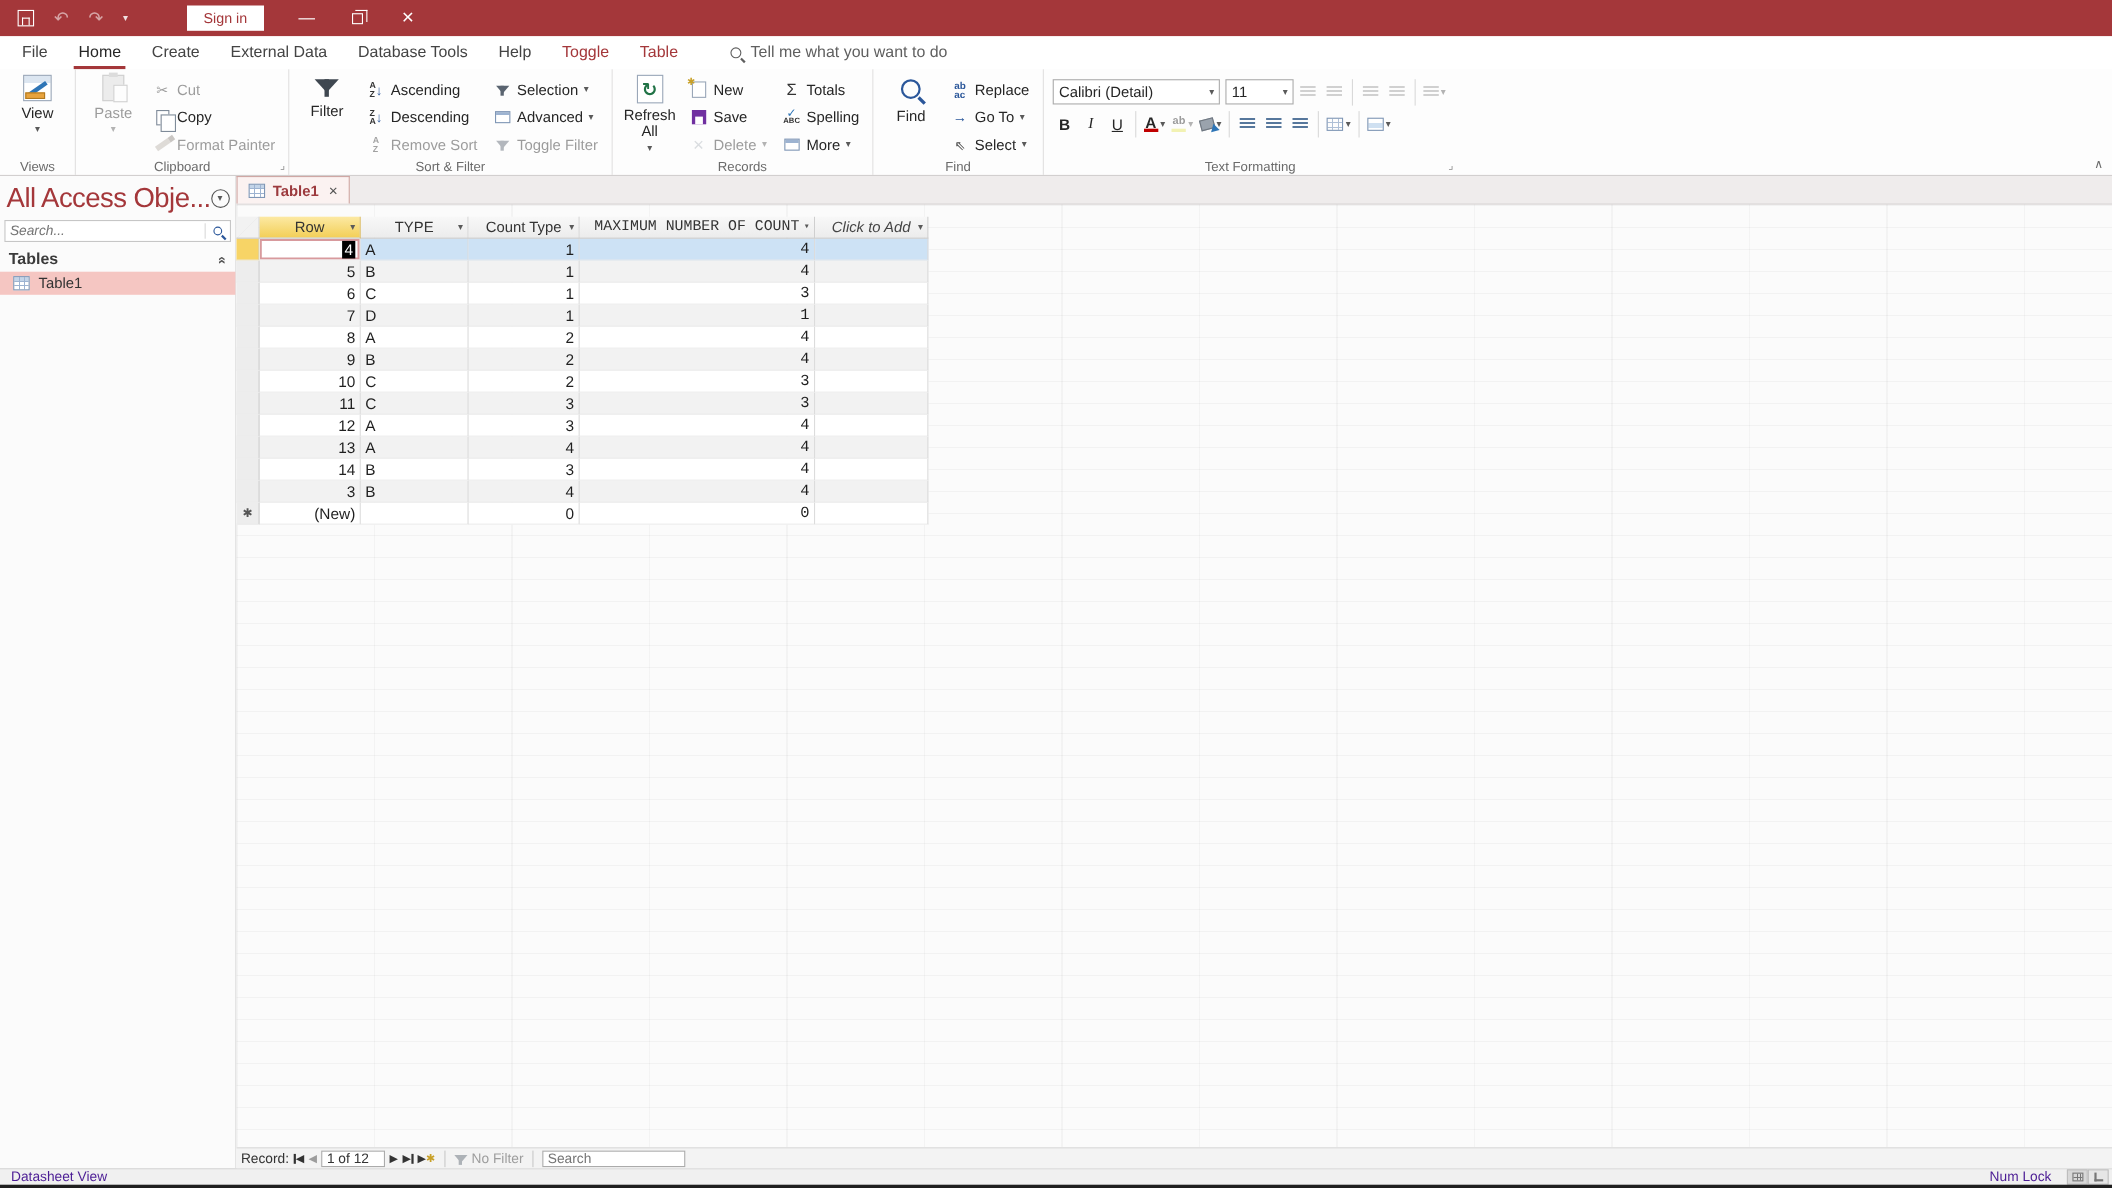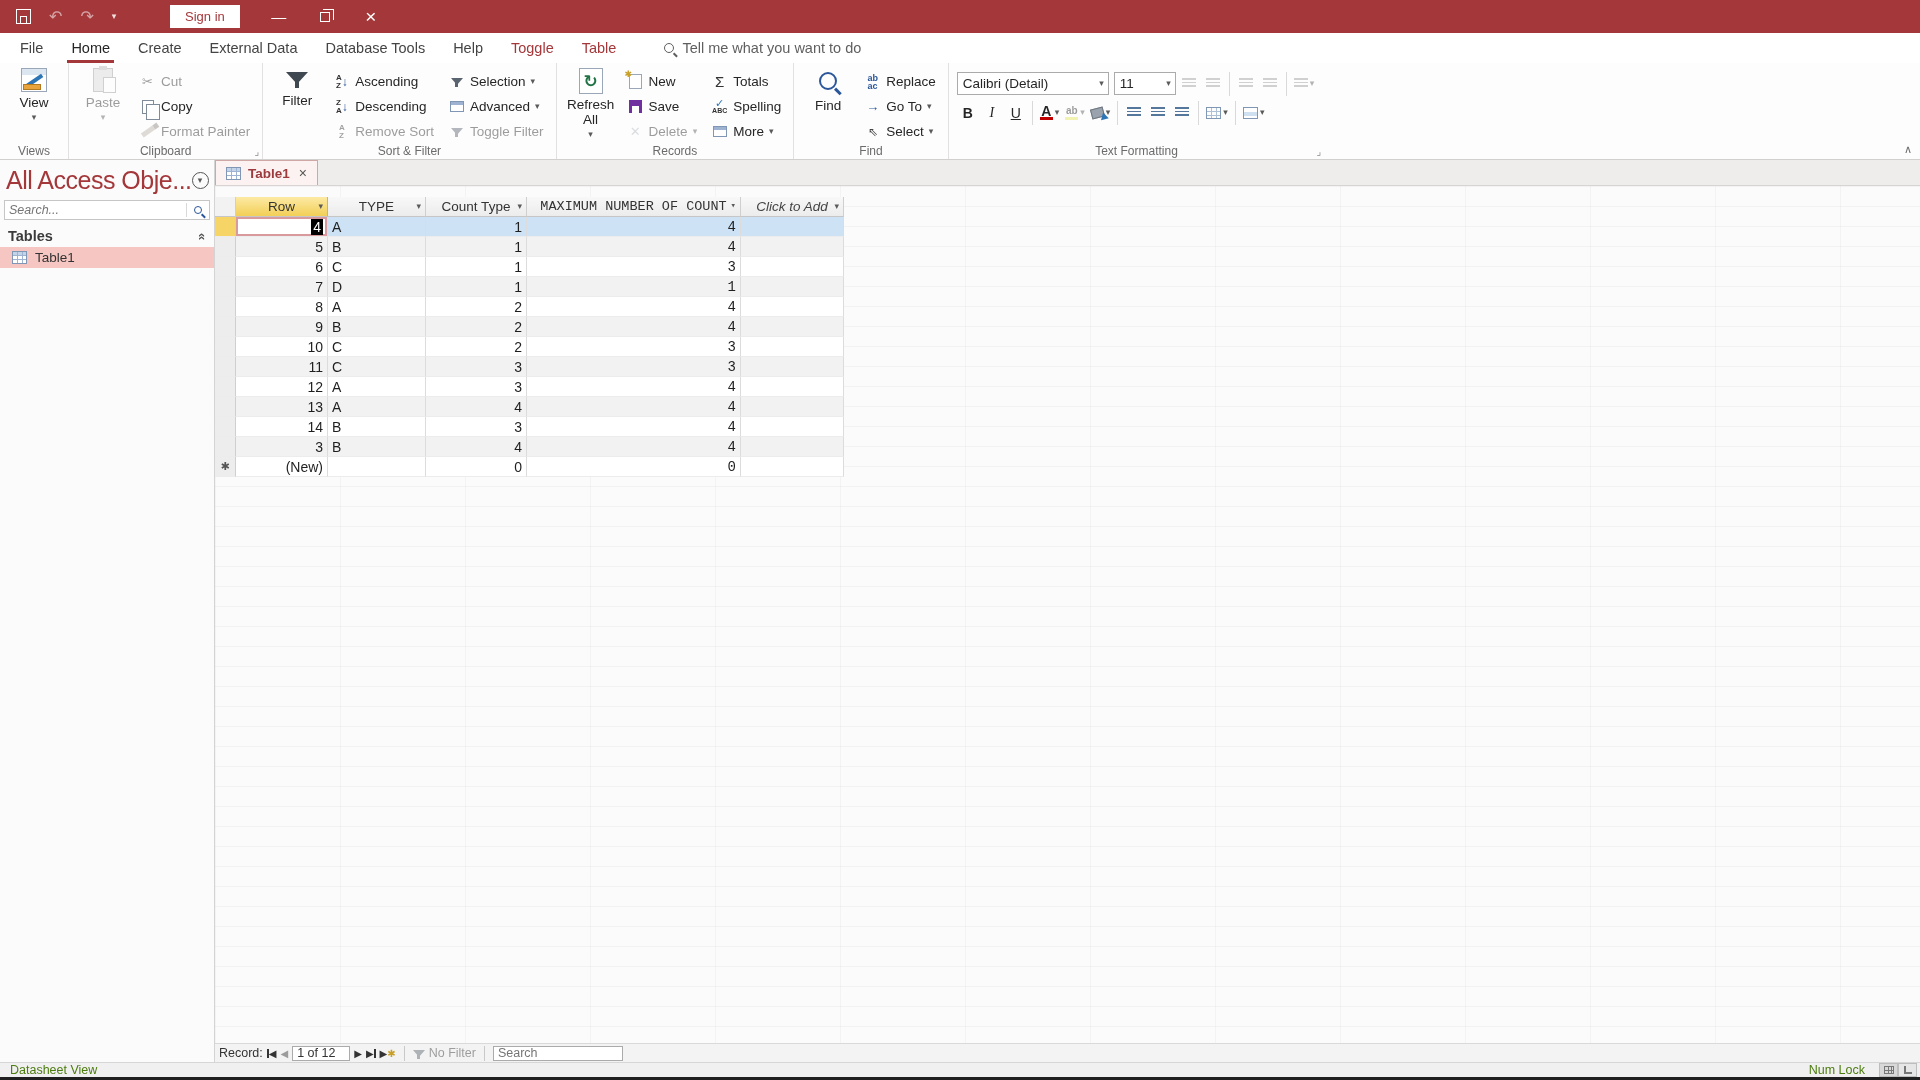--- a/index.html
+++ b/index.html
@@ -149,21 +149,21 @@
   
   .recnav { position:absolute; left:0; right:0; bottom:0; height:19px; background:#f3f3f3; border-top:1px solid #d9d9d9; display:flex; align-items:center; font-size:12.5px; color:#333; z-index:3; padding-left:4px; gap:4px; }
   .rn-arrow { font-size:10px; color:#333; display:flex; align-items:center; }
   .rn-bar { width:2px; height:9px; background:#333; }
   .rn-box { width:58px; height:15px; background:#fff; border:1px solid #ababab; display:flex; align-items:center; padding-left:4px; font-size:12.5px; }
   .rn-sep { width:1px; height:15px; background:#c9c9c9; margin:0 4px; }
   .rn-star { color:#c8a028; font-size:10px; }
   .rn-search { width:130px; height:15px; border:1px solid #ababab; background:#fff; font-size:12.5px; padding-left:4px; outline:none; font-family:inherit; color:#333; }
 
   
-  .statusbar { position:absolute; left:0; right:0; bottom:3px; height:15px; background:#f0f0f0; border-top:1px solid #d6d6d6; display:flex; align-items:center; font-size:12.5px; color:#4d7c0f; padding:0 3px 0 10px; }
+  .statusbar { position:absolute; left:0; right:0; bottom:3px; height:15px; background:#f0f0f0; border-top:1px solid #d6d6d6; display:flex; align-items:center; font-size:12.5px; color:#4c1d95; padding:0 3px 0 10px; }
   .sb-right { margin-left:auto; display:flex; align-items:center; gap:14px; }
   .viewbtns { display:flex; }
   .vb { width:19px; height:14px; background:#e6e6e6; border:1px solid #bdbdbd; display:flex; align-items:center; justify-content:center; }
   .vb.active { background:#d8d8d8; }
   .vb .mini-grid { width:10px; height:8px; border:1px solid #777; background:linear-gradient(to right,transparent 0 3px,#777 3px 4px,transparent 4px 6px,#777 6px 7px,transparent 7px),linear-gradient(to bottom,transparent 0 3px,#777 3px 4px,transparent 4px); }
   .vb .mini-design { width:8px; height:8px; border-left:2px solid #777; border-bottom:2px solid #777; }
   .bottom-edge { position:absolute; left:0; right:0; bottom:0; height:3px; background:#1f1f1f; }
 </style>
 </head>
 <body>

